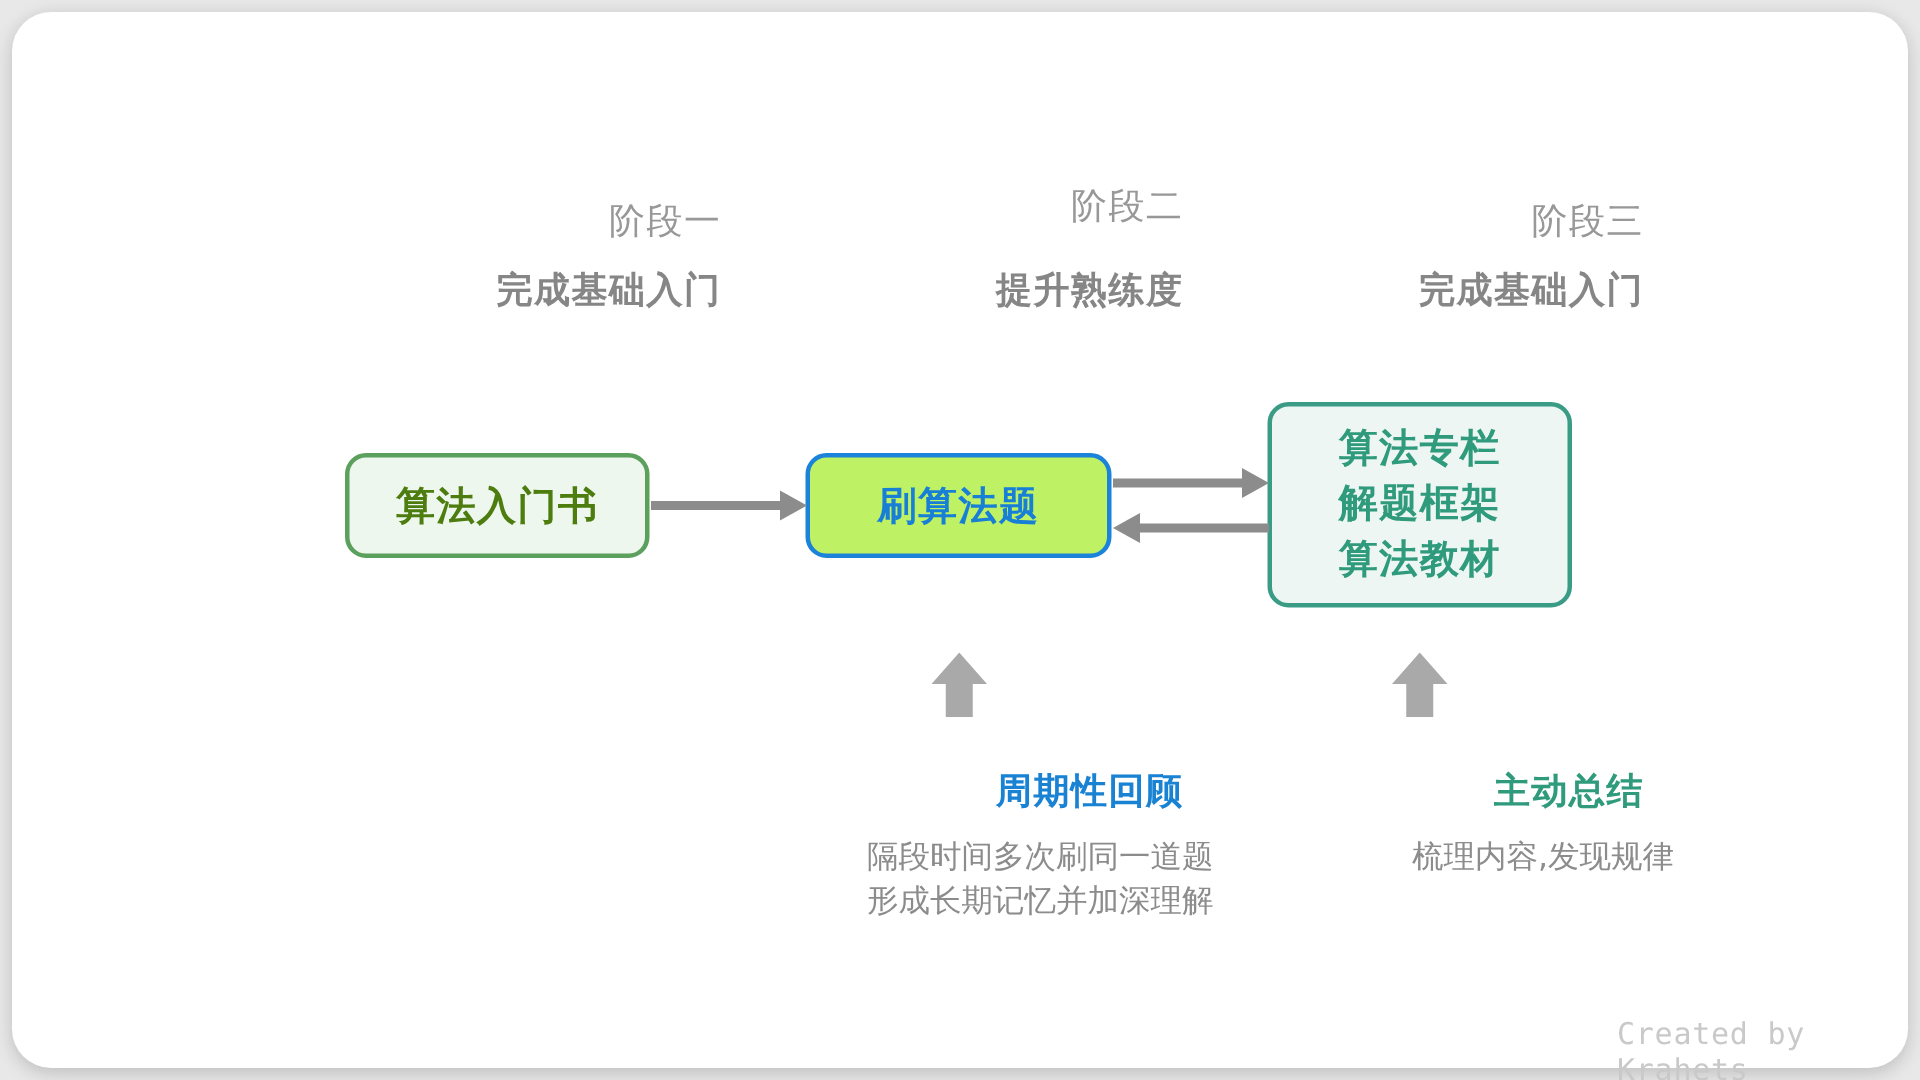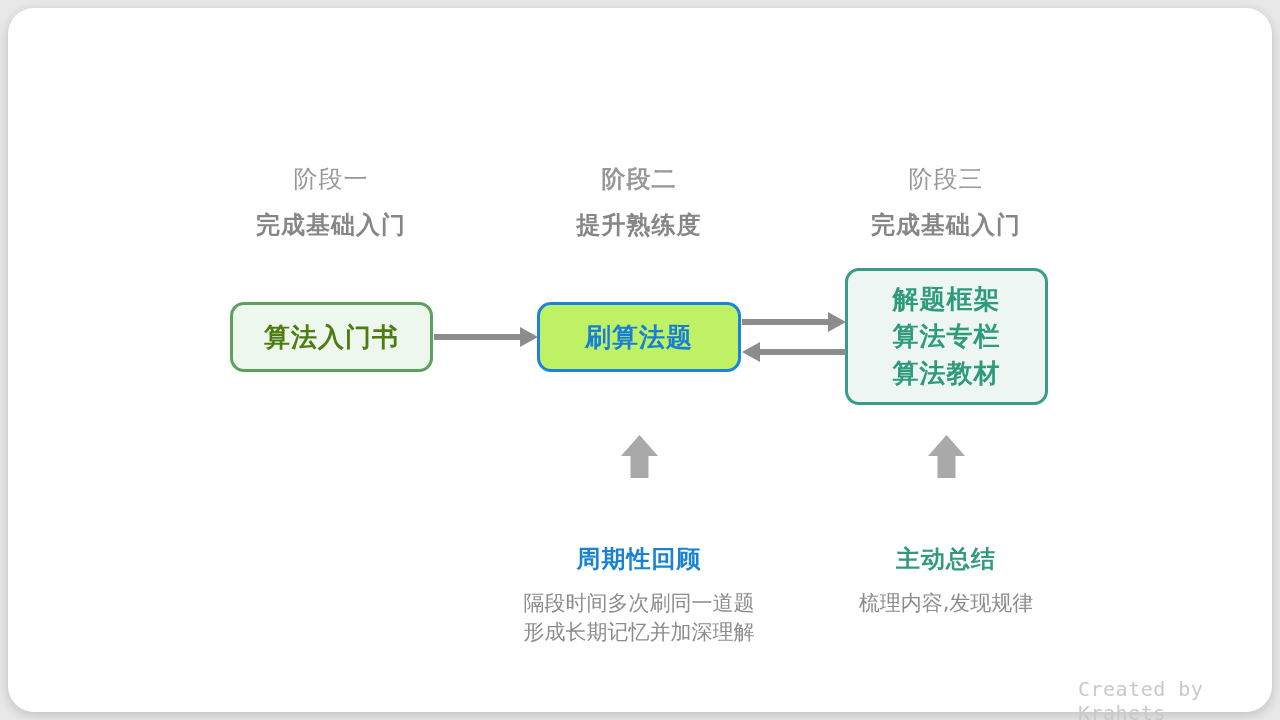--- a/index.html
+++ b/index.html
@@ -12,21 +12,21 @@
   }
   .card {
     position: absolute;
     left: 8px; top: 8px;
     width: 1264px; height: 704px;
     background: #ffffff;
     border-radius: 26px;
     box-shadow: 0 3px 12px rgba(0,0,0,0.18);
   }
   .abs { position: absolute; }
-  .ctr { text-align: center; margin-top: 32px; }
+  .ctr { text-align: right; }
 
   .stage-label {
     width: 300px;
     font-size: 24px;
     color: #989898;
     letter-spacing: 1px;
   }
   .stage-sub {
     width: 300px;
     font-size: 24px;
@@ -89,37 +89,37 @@
   svg { display: block; }
 </style>
 </head>
 <body>
 
 <div class="card"></div>
 
 <div class="abs ctr stage-label" style="left:181px; top:131px;">阶段一</div>
 <div class="abs ctr stage-sub" style="left:181px; top:177px;">完成基础入门</div>
 
-<div class="abs ctr stage-label" style="left:489px; top:131px;font-weight:bold;">阶段二</div>
+<div class="abs ctr stage-label" style="left:489px; top:121px;">阶段二</div>
 <div class="abs ctr stage-sub" style="left:489px; top:177px;">提升熟练度</div>
 
 <div class="abs ctr stage-label" style="left:796px; top:131px;">阶段三</div>
 <div class="abs ctr stage-sub" style="left:796px; top:177px;">完成基础入门</div>
 
 <div class="abs node node-green">
   <span>算法入门书</span>
 </div>
 
 <div class="abs node node-blue">
   <span>刷算法题</span>
 </div>
 
 <div class="abs node node-teal">
+  <span class="line">算法专栏</span>
   <span class="line">解题框架</span>
-  <span class="line">算法专栏</span>
   <span class="line">算法教材</span>
 </div>
 
 <svg class="abs" style="left:433px; top:325px;" width="106" height="24" viewBox="0 0 106 24">
   <line x1="1" y1="12" x2="90" y2="12" stroke="#8c8c8c" stroke-width="6"></line>
   <polygon points="87,2 105,12 87,22" fill="#8c8c8c"></polygon>
 </svg>
 
 <svg class="abs" style="left:741px; top:310px;" width="106" height="24" viewBox="0 0 106 24">
   <line x1="1" y1="12" x2="90" y2="12" stroke="#8c8c8c" stroke-width="6"></line>

